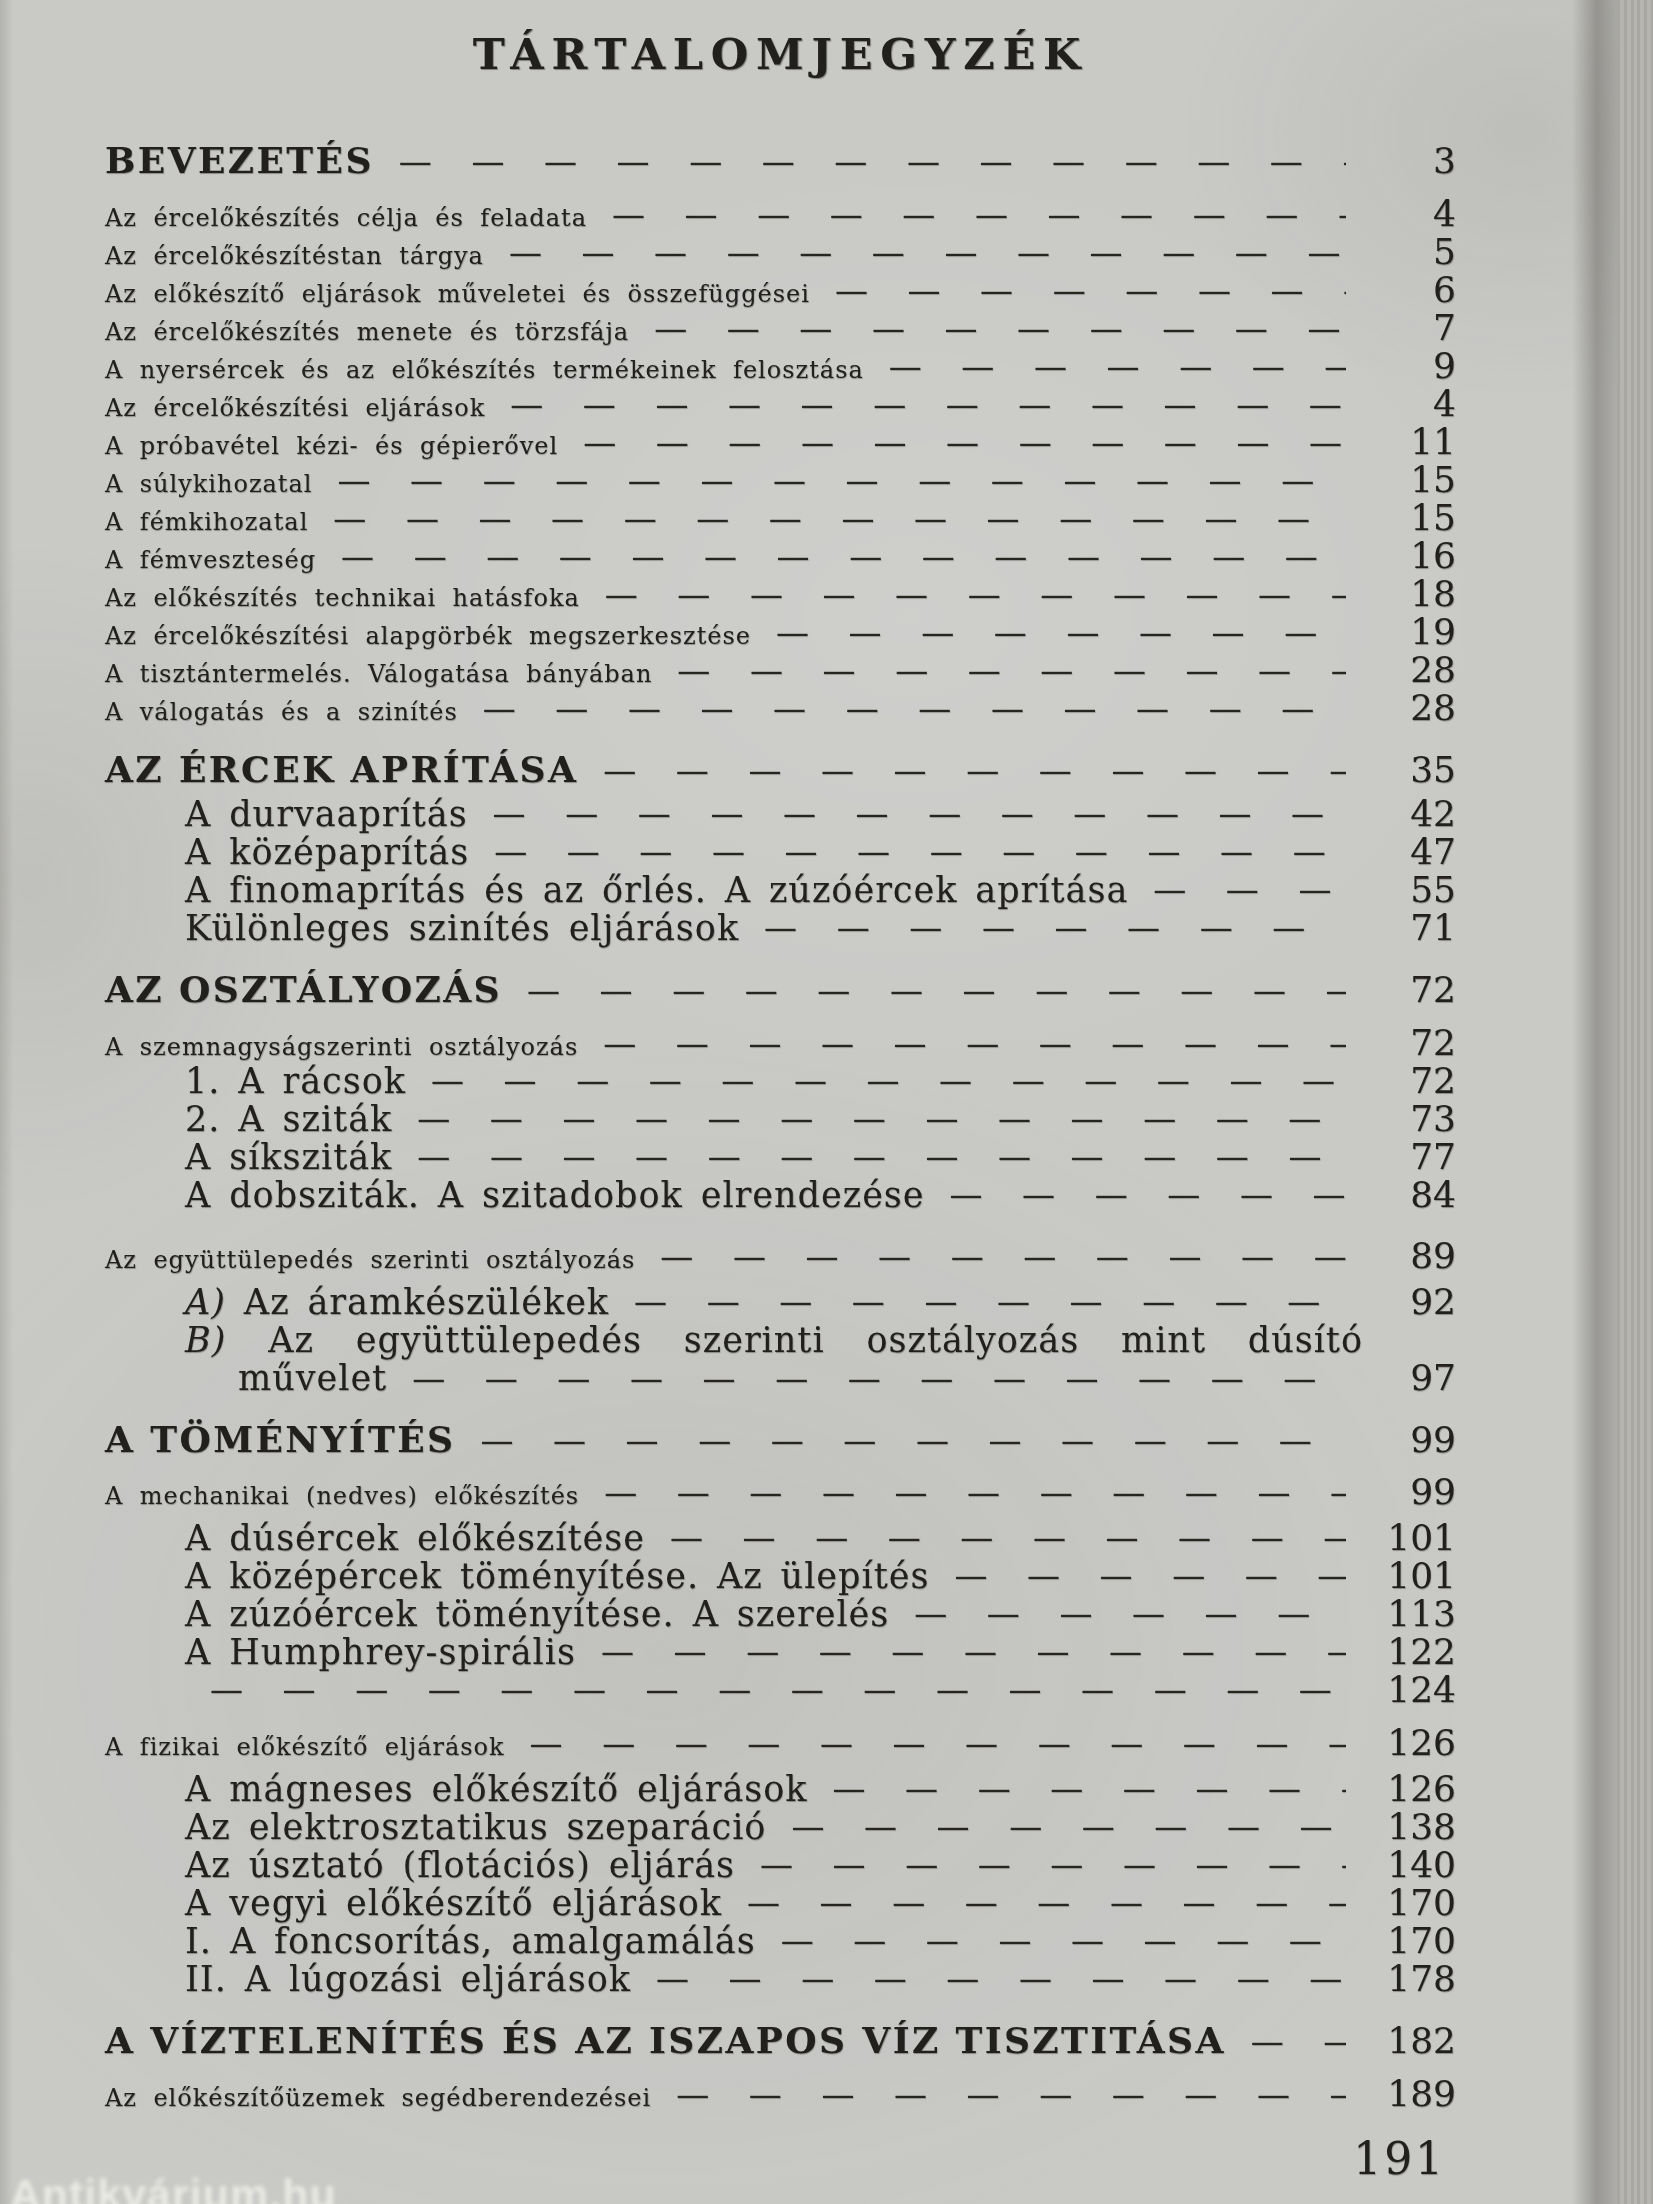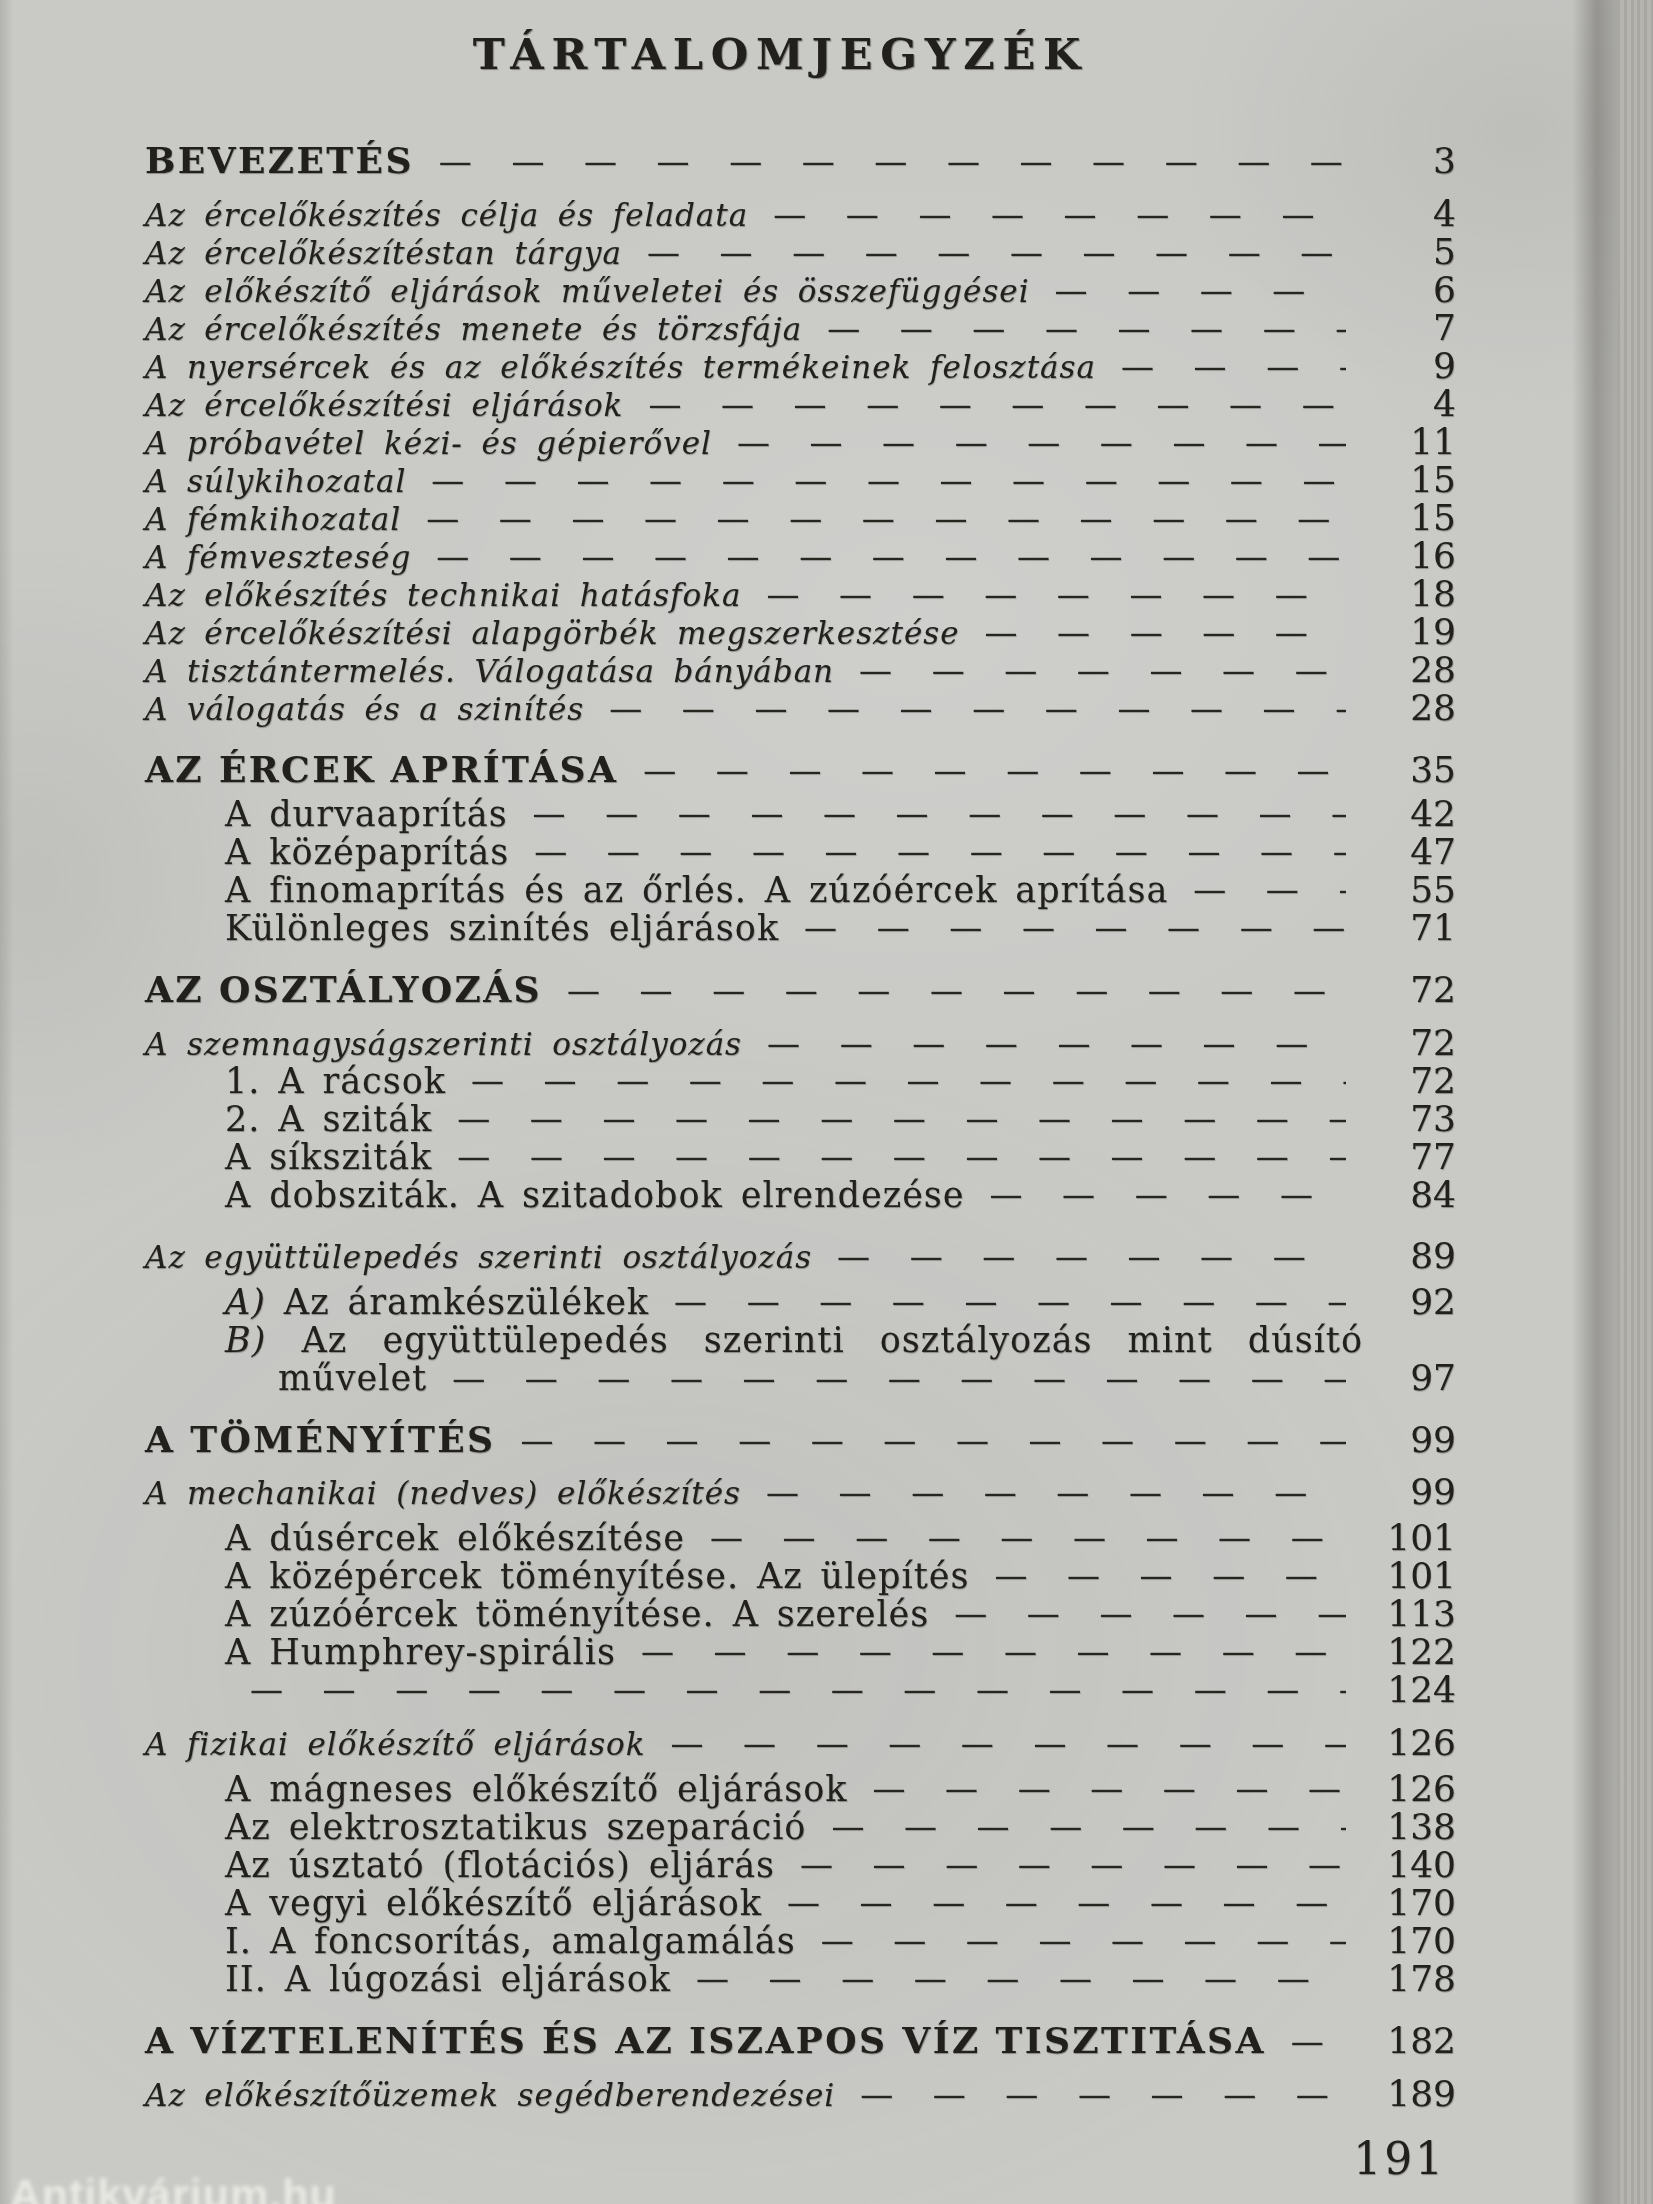--- a/index.html
+++ b/index.html
@@ -25,24 +25,24 @@
     background-image:repeating-linear-gradient(90deg, rgba(120,118,110,.20) 0 2.9px, rgba(190,188,182,.18) 2.9px 6.8px);
   }
   .content{
     position:absolute;left:105px;top:29px;width:1351px;
   }
   .doc-title{
     text-align:center;font-size:43px;font-weight:700;letter-spacing:7.8px;
     margin:0 0 62px 0;
     text-shadow:1px 1px 1px rgba(40,38,34,.45);
   }
-  .row{display:flex;align-items:baseline;height:38px;line-height:38px;white-space:nowrap;margin-left:40px;}
+  .row{display:flex;align-items:baseline;height:38px;line-height:38px;white-space:nowrap;}
   .row .label{white-space:nowrap;text-shadow:0.6px 0.6px 0.9px rgba(40,38,34,.38);}
   .caps .label{font-size:36px;font-weight:700;letter-spacing:2.4px;}
-  .italic .label{font-style:italic;font-size:31px;letter-spacing:1px;word-spacing:7.8px;}
+  .italic .label{font-size:24px;letter-spacing:1px;word-spacing:7.8px;}
   .plain .label{font-size:35px;letter-spacing:1px;word-spacing:5.8px;}
   .marker{font-style:italic;}
   .ind1{padding-left:80px;align-items:center;}
   .ind2{padding-left:133px;}
   .gap-sm{margin-top:7.8px;}
   .gap-md{margin-top:15.5px;}
   .gap-lg{margin-top:23px;}
   .leader{
     flex:1;overflow:hidden;white-space:nowrap;
     margin:0 17.5px 0 25px;font-size:33px;

